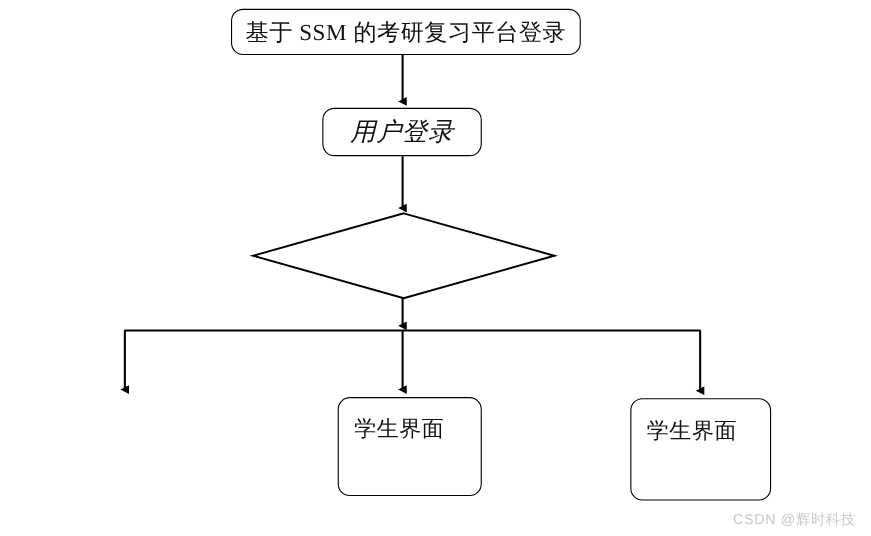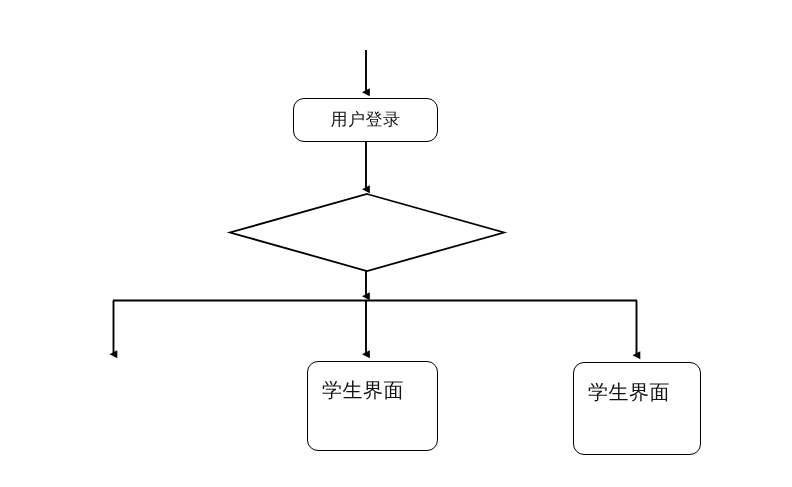--- a/index.html
+++ b/index.html
@@ -46,21 +46,21 @@
   #node-root {
     left: 210px; top: 8px; width: 318px; height: 42px;
     display: flex; align-items: center; justify-content: center;
   }
   #node-root .node-text { font-size: 21px; line-height: 26px; }
 
   #node-login {
     left: 293px; top: 98px; width: 145px; height: 44px;
     display: flex; align-items: center; justify-content: center;
   }
-  #node-login .node-text { font-size: 17px; line-height: 26px; }
+  #node-login .node-text { font-size: 23px; line-height: 26px; font-style: italic; }
 
   #node-decision {
     left: 230px; top: 194px; width: 274px; height: 77px;
     border: none; background: transparent;
     z-index: 3;
   }
   #node-decision .decision-label {
     position: absolute;
     left: 0; top: 0; width: 100%; height: 100%;
     display: flex; align-items: center; justify-content: center;
@@ -126,29 +126,33 @@
 
     <line x1="113" y1="300.5" x2="637" y2="300.5" stroke="#000000" stroke-width="1.9"></line>
 
     <line x1="113.5" y1="300.5" x2="113.5" y2="354" stroke="#000000" stroke-width="1.9" marker-end="url(#arrowhead)"></line>
 
     <line x1="366" y1="300.5" x2="366" y2="354" stroke="#000000" stroke-width="1.9" marker-end="url(#arrowhead)"></line>
 
     <line x1="636.5" y1="300.5" x2="636.5" y2="355" stroke="#000000" stroke-width="1.9" marker-end="url(#arrowhead)"></line>
   </svg>
 
+  <div class="node node-rounded" id="node-root">
+    <span class="node-text">基于 SSM 的考研复习平台登录</span>
+  </div>
 
   <div class="node node-rounded" id="node-login">
     <span class="node-text">用户登录</span>
   </div>
 
 
 
   <div class="node node-rounded" id="node-teacher">
     <span class="node-text">学生界面</span>
   </div>
 
   <div class="node node-rounded" id="node-student">
     <span class="node-text">学生界面</span>
   </div>
 
+  <div id="watermark">CSDN @辉时科技</div>
 
 </div>
 
 </body></html>

